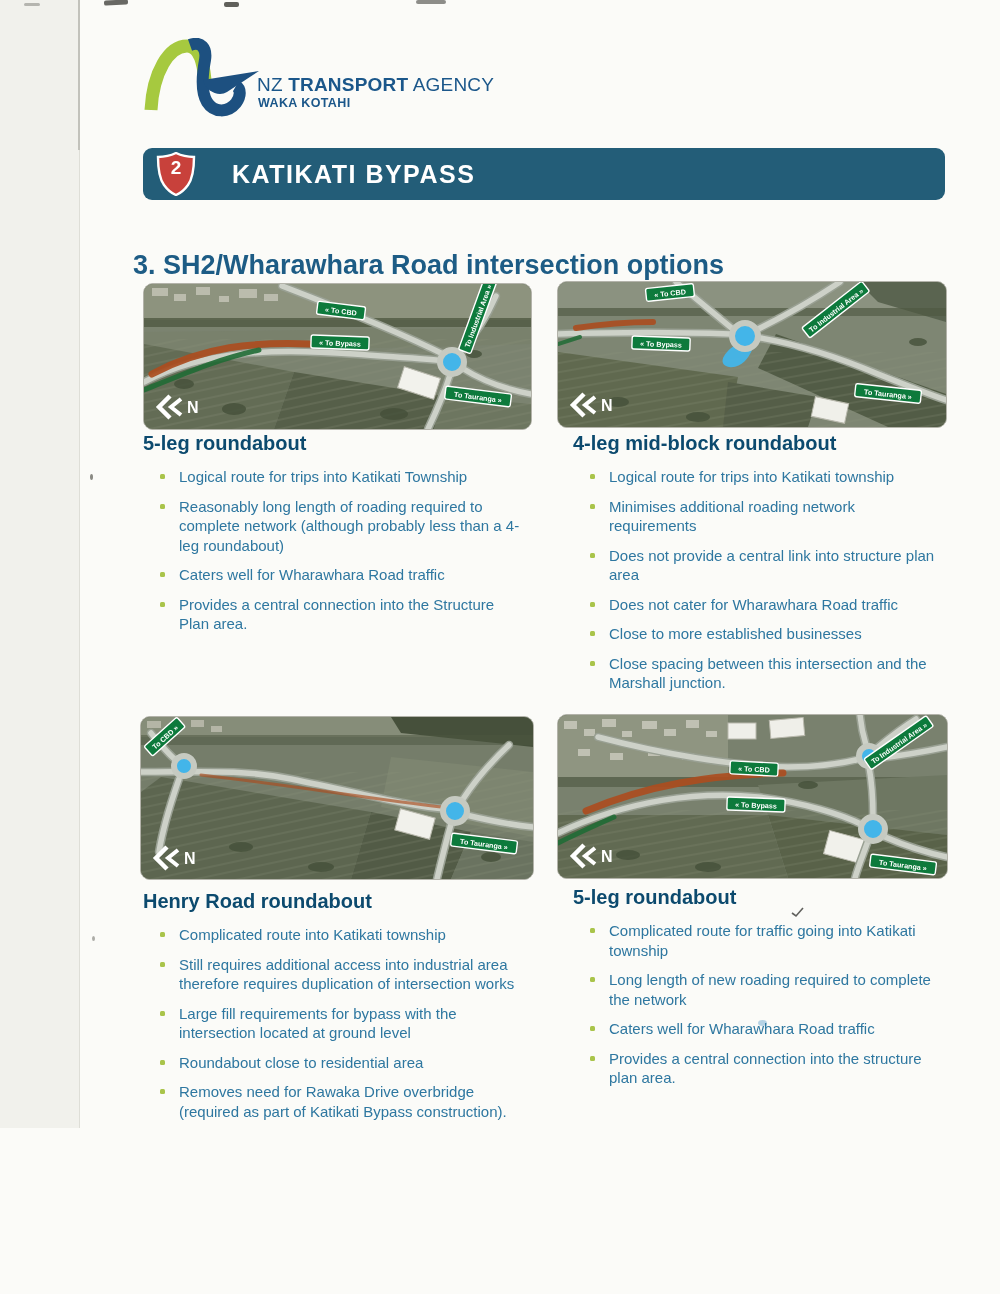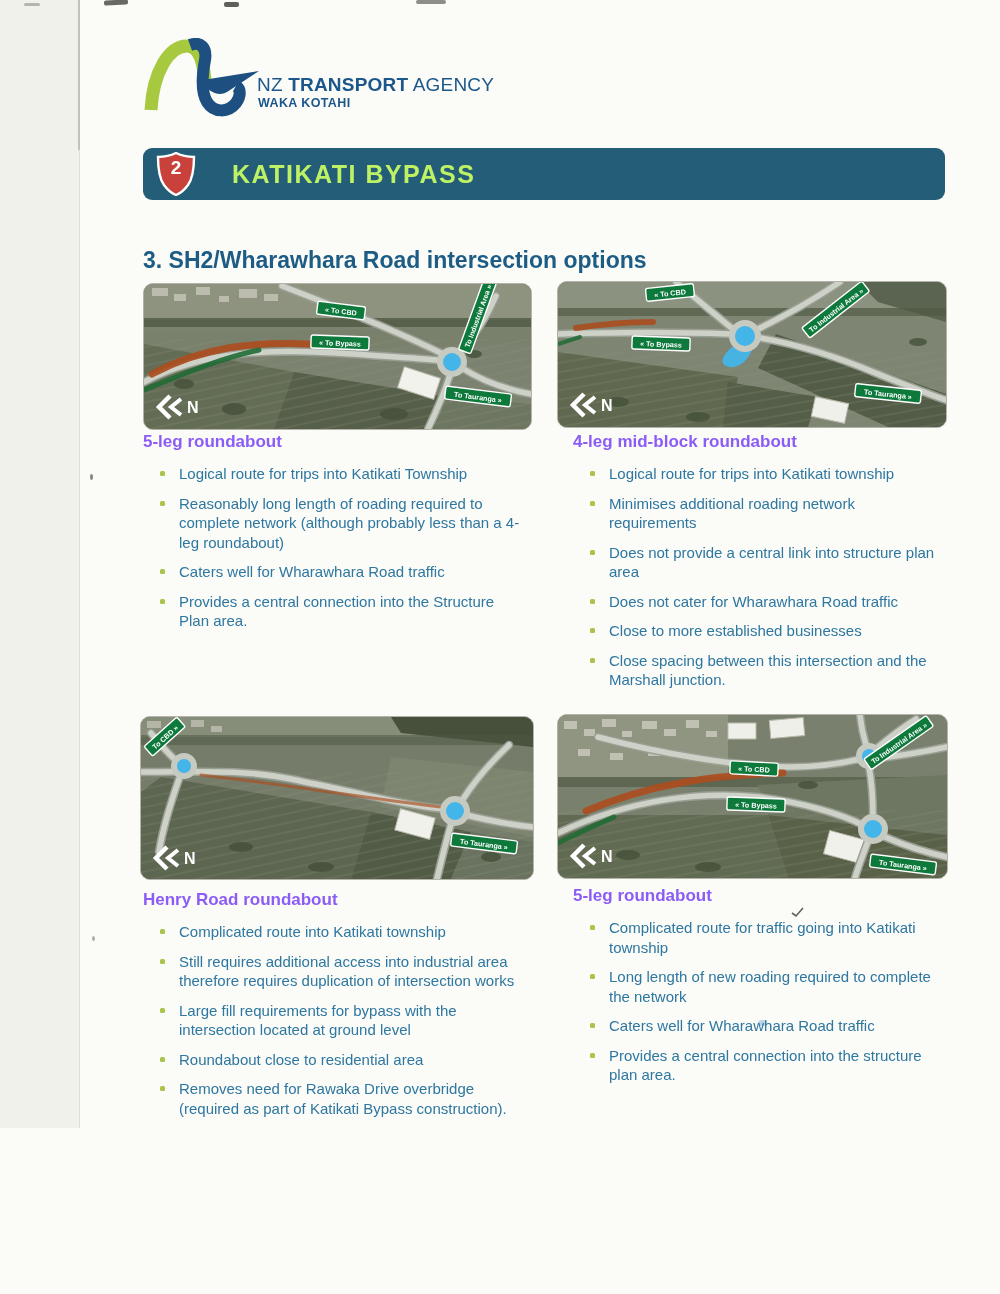--- a/index.html
+++ b/index.html
@@ -26,23 +26,23 @@
   .brand-line1{position:absolute;left:257px;top:74px;font-size:19px;color:#1b578a;letter-spacing:.2px;}
   .brand-line1 .bold{font-weight:bold;}
   .brand-line2{position:absolute;left:258px;top:96px;font-size:12.5px;font-weight:bold;
                color:#1b578a;letter-spacing:.4px;}
   
   .title-bar{position:absolute;left:143px;top:148px;width:802px;height:52px;background:#235d78;
              border-radius:9px;display:flex;align-items:center;}
   .shield{position:relative;width:40px;height:44px;margin-left:13px;flex:0 0 auto;}
   .shield-number{position:absolute;left:0;top:5px;width:40px;text-align:center;color:#fff;
                  font-size:19px;font-weight:bold;}
-  .title-text{margin-left:36px;color:#bef264;font-size:25px;font-weight:bold;letter-spacing:1.5px;}
-  
-  .section-heading{position:absolute;left:143px;top:228px;font-size:23px;font-weight:bold;color:#1d5c85;}
+  .title-text{margin-left:36px;color:#ffffff;font-size:25px;font-weight:bold;letter-spacing:1.5px;}
+  
+  .section-heading{position:absolute;left:133px;top:228px;font-size:27px;font-weight:bold;color:#1d5c85;}
   
   .map-frame{position:absolute;border-radius:10px;overflow:hidden;border:1px solid #b3b3aa;
              background:#7b8370;}
   .map1{left:143px;top:283px;width:387px;height:145px;}
   .map2{left:557px;top:281px;width:388px;height:145px;}
   .map3{left:140px;top:716px;width:392px;height:162px;}
   .map4{left:557px;top:714px;width:389px;height:163px;}
   .map-frame svg{display:block;}
   .sign rect{fill:#0d7a3c;stroke:#fff;stroke-width:1.4;}
   .sign text{fill:#fff;font-size:7.2px;font-weight:bold;text-anchor:middle;
@@ -53,21 +53,21 @@
   .compass path{fill:none;stroke:#fff;}
   .compass text{fill:#fff;font-weight:bold;font-size:16px;font-family:"Liberation Sans",sans-serif;}
   .orange-band{fill:none;stroke:#ab4d1f;stroke-linecap:round;}
   .green-band{fill:none;stroke:#206b35;stroke-linecap:round;}
   
   .opt{position:absolute;}
   .t1{left:143px;top:432px;width:394px;}
   .t2{left:573px;top:432px;width:378px;}
   .t3{left:143px;top:890px;width:400px;}
   .t4{left:573px;top:886px;width:380px;}
-  .opt h3{margin:0 0 11px 0;font-size:17px;font-weight:bold;color:#8b5cf6;}
+  .opt h3{margin:0 0 11px 0;font-size:20px;font-weight:bold;color:#0c4a6e;}
   .opt ul{list-style:none;margin:12px;padding:0;}
   .opt li{position:relative;padding-left:24px;margin-bottom:10px;font-size:15px;
           line-height:1.3;color:#2e77a0;}
   .opt li::before{content:"";position:absolute;left:5px;top:7px;width:5px;height:5px;
           border-radius:1.5px;background:#a9c44a;}
   
   .footer-bar{position:absolute;left:143px;top:1233px;width:802px;height:6px;background:#235d78;}
   .footer-url{position:absolute;left:145px;top:1249px;font-size:20px;font-weight:bold;color:#1d5c85;margin-left:44px;}
   .gov{position:absolute;left:755px;top:1248px;width:192px;text-align:right;color:#2c6287;
        font-size:19px;font-weight:bold;letter-spacing:-0.3px;white-space:nowrap;}

